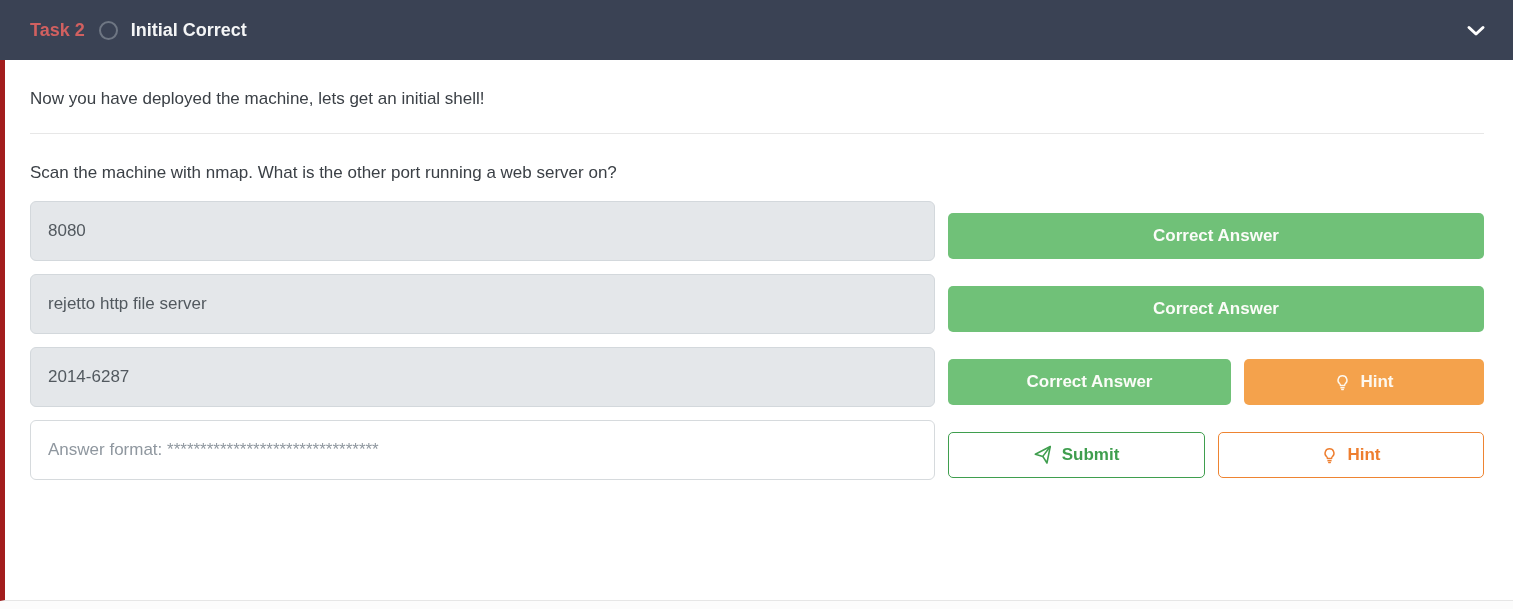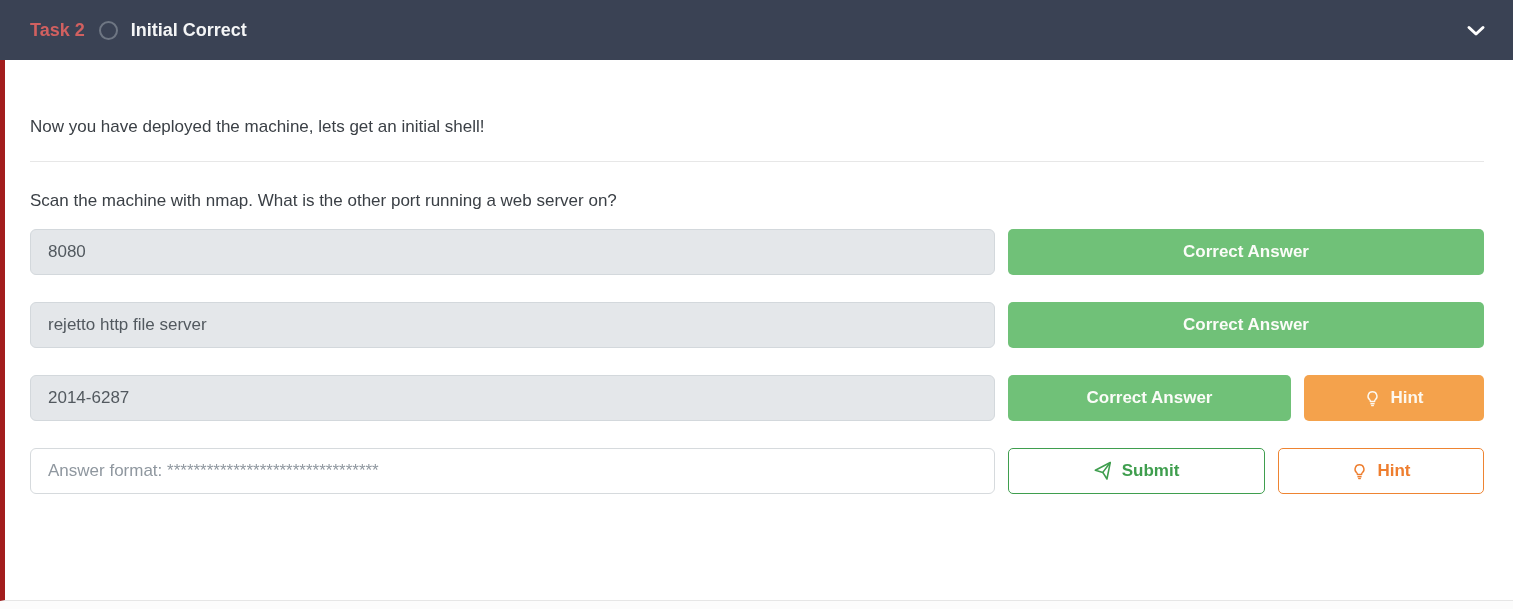--- a/index.html
+++ b/index.html
@@ -16,34 +16,34 @@
     margin: 0 13px 0 14px; flex-shrink: 0; }
   .task-title { color: #f4f5f6; font-size: 18px; font-weight: 700; }
   .header-spacer { flex: 1; }
   .chevron { display: flex; align-items: center; }
 
   
   .panel-body { background: #ffffff; border-left: 5px solid #a21d1d;
     border-bottom: 1px solid #e6e6e6; height: 541px;
     padding: 28px 29px 0 25px; flex-shrink: 0; }
 
-  .intro-text { font-size: 17px; color: #3b4046; line-height: 22px; margin-bottom: 23px; margin-top: 28px; }
+  .intro-text { font-size: 17px; color: #3b4046; line-height: 22px; margin-bottom: 23px; }
   .divider { border: none; border-top: 1px solid #e7e7e7; height: 0; }
 
   .question { margin-top: 27px; }
   .q-label { font-size: 17px; color: #3b4046; line-height: 24px; margin-bottom: 16px; }
   .answer-row { display: flex; gap: 13px; height: 46px; }
 
-  .answer-input { flex: 1; height: 46px; border-radius: 6px; font-size: 17px;
+  .answer-input { flex: 1; height: 60px; border-radius: 6px; font-size: 17px;
     padding: 4px 17px; outline: none; font-family: "Liberation Sans", sans-serif; }
   .answer-input.locked { background: #e4e7ea; border: 1px solid #d3d8dc; color: #52595f; }
   .answer-input.active { background: #ffffff; border: 1px solid #d6dadd; color: #3b4046; }
   .answer-input.active::placeholder { color: #8f979f; opacity: 1; }
 
-  .button-group { width: 476px; display: flex; gap: 13px; flex-shrink: 0; }
+  .button-group { width: 536px; display: flex; gap: 13px; flex-shrink: 0; margin-top: 12px; }
   .btn { height: 46px; border-radius: 5px; font-size: 17px; font-weight: 700;
     display: flex; align-items: center; justify-content: center; gap: 9px;
     font-family: "Liberation Sans", sans-serif; border: none; cursor: default; }
   .btn svg { flex-shrink: 0; }
 
   .btn-correct { background: #70c178; color: #fbfcf8; flex: 1; }
   .btn-correct.w-narrow { flex: 0 0 283px; }
   .btn-hint-solid { background: #f4a24c; color: #fdf8ef; flex: 1; cursor: pointer; }
   .btn-submit { background: #ffffff; border: 1px solid #3f9e4e; color: #3f9e4e;
     flex: 0 0 257px; cursor: pointer; }

